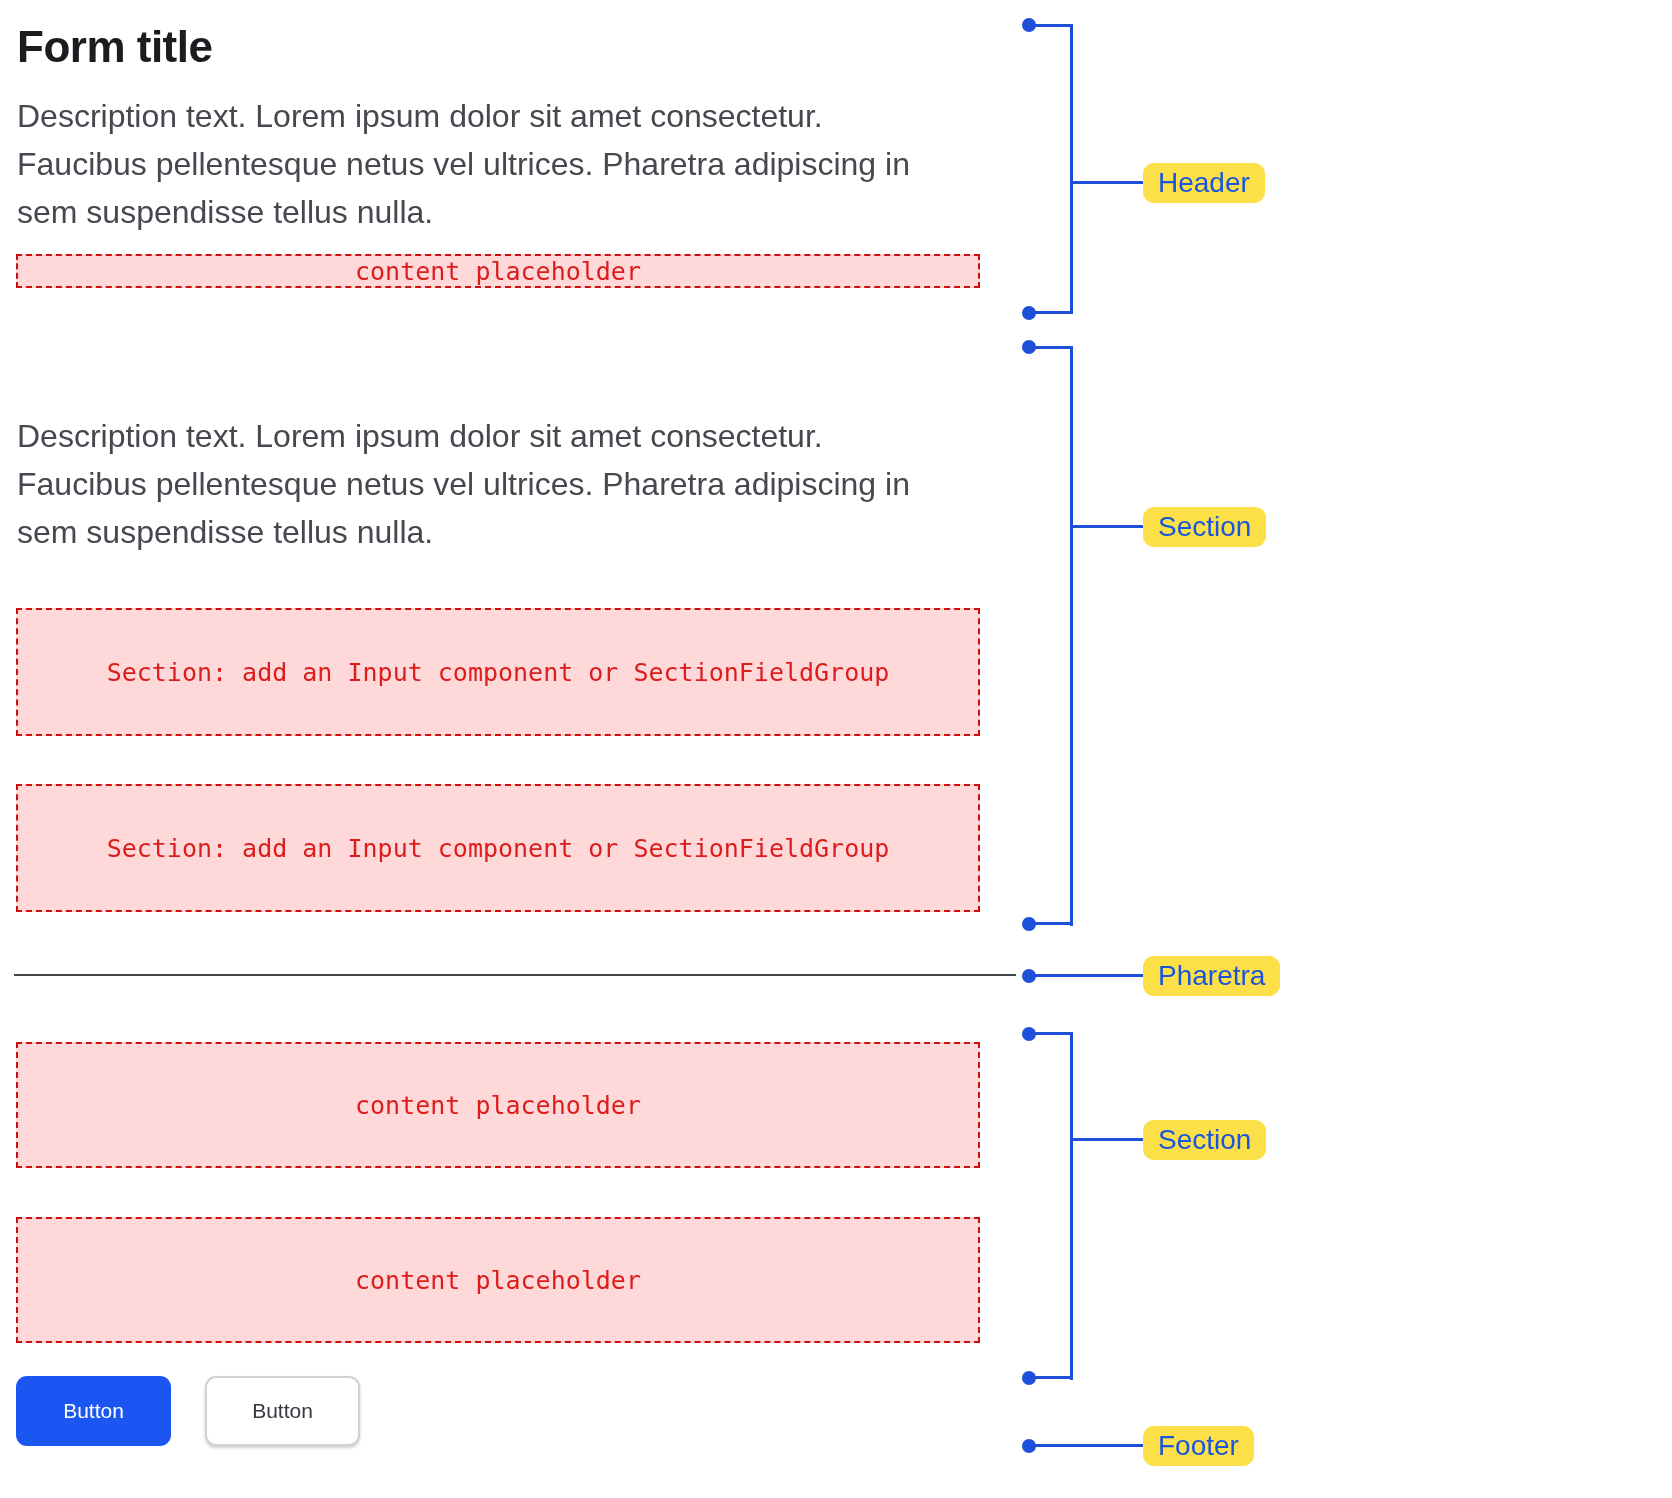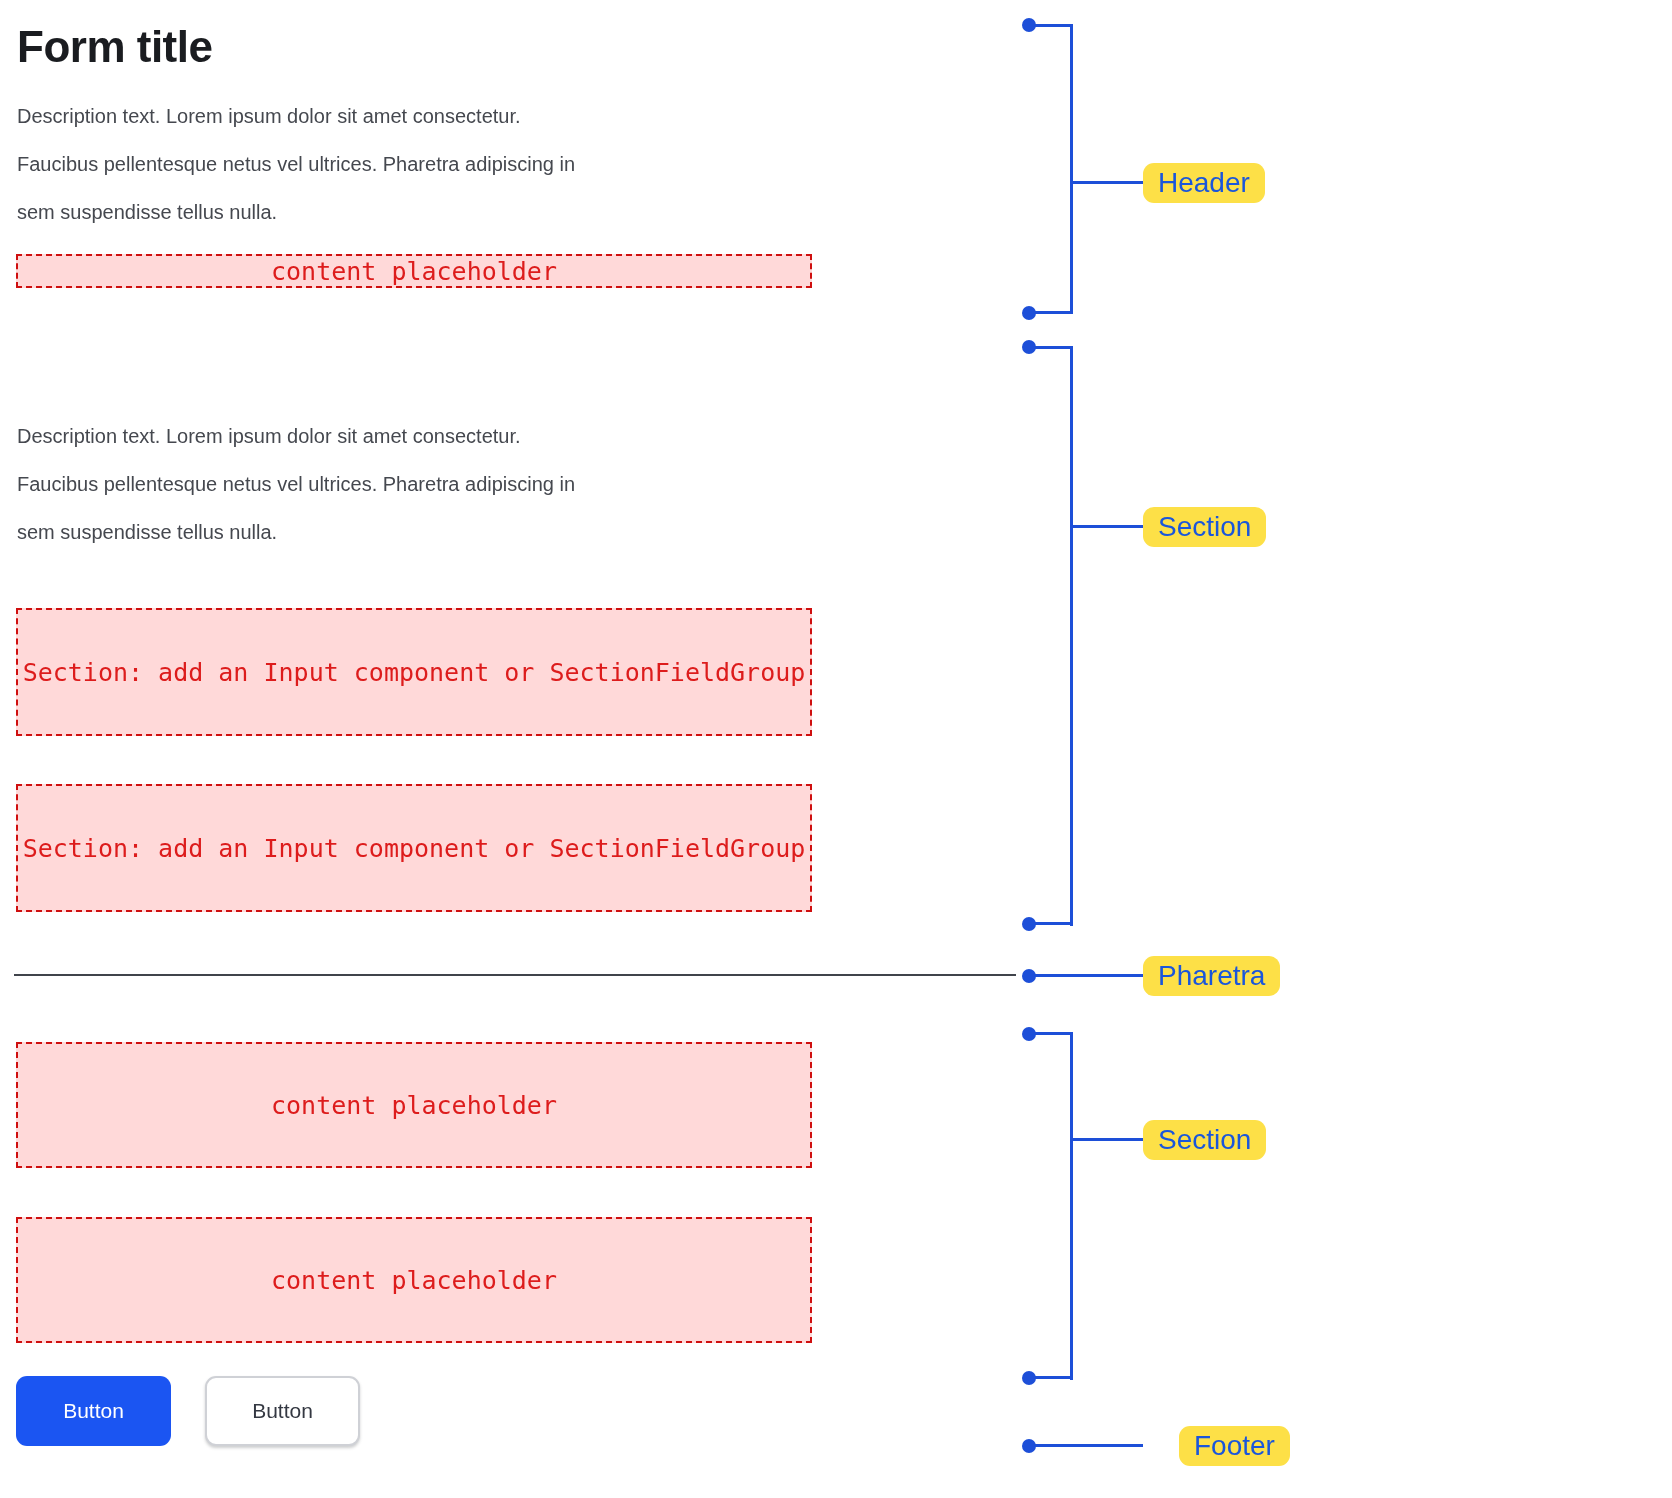--- a/index.html
+++ b/index.html
@@ -11,27 +11,27 @@
   .form-title{
     position:absolute;left:17px;top:20px;
     font-size:44px;line-height:54px;font-weight:700;color:#1a1c20;letter-spacing:-0.5px;
   }
   .section-title{
     position:absolute;left:17px;top:348px;
     font-size:40px;line-height:50px;font-weight:700;color:#1a1c20;letter-spacing:-0.5px;
   }
   .desc{
     position:absolute;left:17px;width:1000px;
-    font-size:20px;line-height:48px;font-weight:400;color:#45484f;
+    font-size:32px;line-height:48px;font-weight:400;color:#45484f;
   }
   .desc span{display:block;}
   .desc.d1{top:92px;}
   .desc.d2{top:412px;}
   .slot{
-    position:absolute;left:16px;width:796px;box-sizing:border-box;
+    position:absolute;left:16px;width:964px;box-sizing:border-box;
     background:#ffd9d9;border:2px dashed #cf0f0f;
     display:flex;align-items:center;justify-content:center;
     font-family:"DejaVu Sans Mono", monospace;font-size:25px;color:#dd1c1c;
   }
   .slot.header-slot{top:254px;height:34px;}
   .slot.s1{top:608px;height:128px;}
   .slot.s2{top:784px;height:128px;}
   .slot.s3{top:1042px;height:126px;}
   .slot.s4{top:1217px;height:126px;}
   .separator{
@@ -126,15 +126,15 @@
   <div class="dot" style="left:1022px;top:1027px;"></div>
   <div class="hline" style="left:1031px;top:1032px;width:42px;"></div>
   <div class="vline" style="left:1070px;top:1032px;height:348px;"></div>
   <div class="hline" style="left:1031px;top:1376px;width:42px;"></div>
   <div class="dot" style="left:1022px;top:1371px;"></div>
   <div class="hline" style="left:1073px;top:1138px;width:70px;"></div>
   <div class="pill" style="left:1143px;top:1120px;">Section</div>
 
   <div class="dot" style="left:1022px;top:1439px;"></div>
   <div class="hline" style="left:1033px;top:1444px;width:110px;"></div>
-  <div class="pill" style="left:1143px;top:1426px;margin-left:36px;">Footer</div>
+  <div class="pill" style="left:1143px;top:1426px;">Footer</div>
 
 </div>
 
 </body></html>

